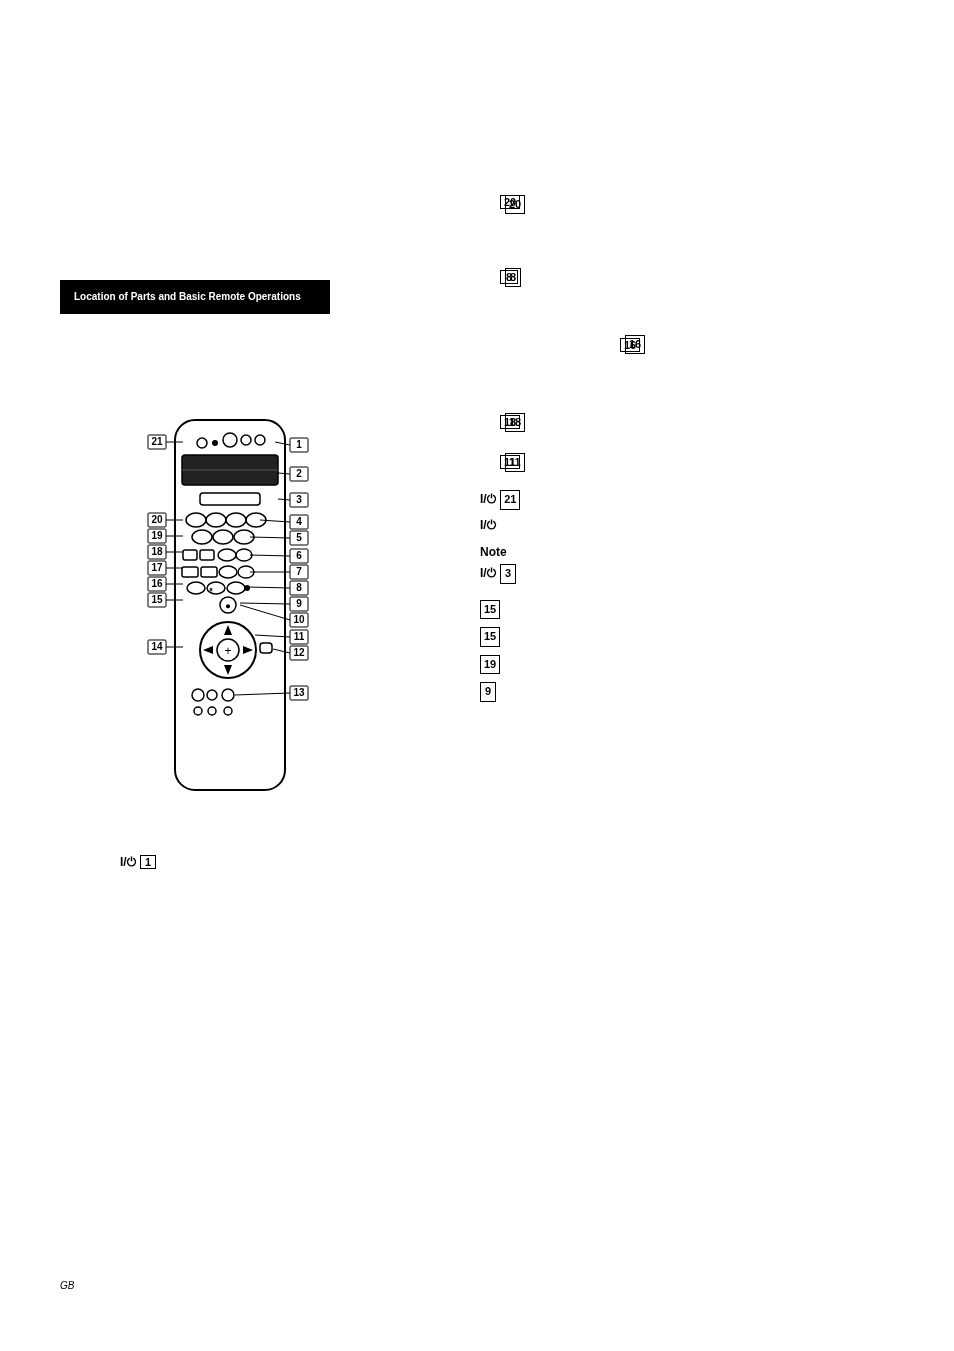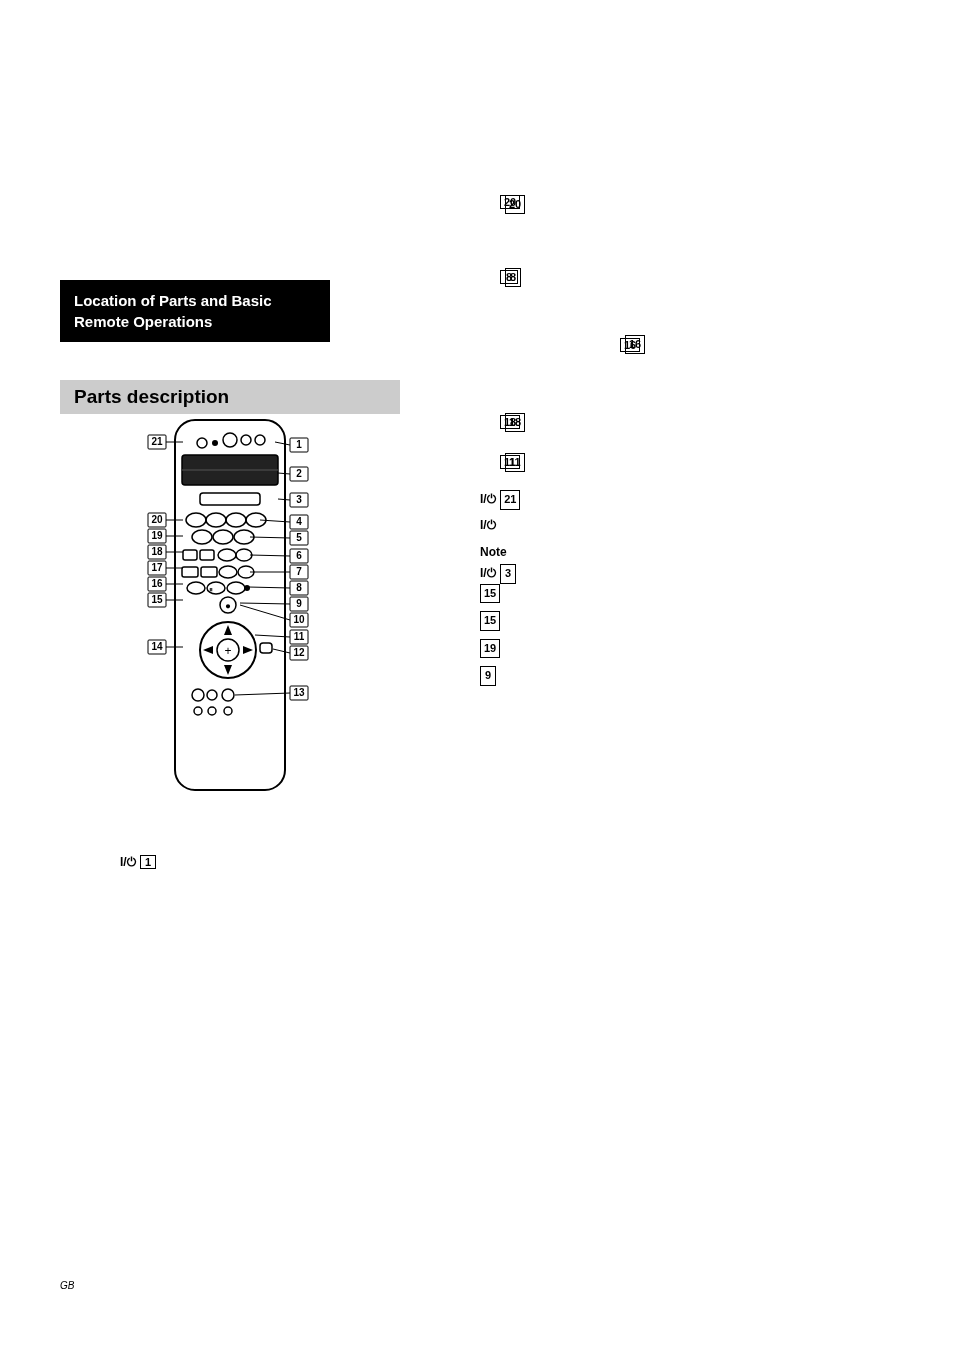--- a/index.html
+++ b/index.html
@@ -17,27 +17,24 @@
       min-height: 1351px;
       padding: 40px 60px;
       position: relative;
     }
   </style>
 </head>
 <body>
 
 <div class="page">
 
-  <div style="background:#000;color:#fff;font-weight:bold;font-size:15px;padding:10px 14px;width:270px;margin-top:140px;line-height:1.4;position:absolute;left:60px;top:140px;">
+  <div style="background:#000;color:#fff;font-weight:bold;font-size:10px;padding:10px 14px;width:270px;margin-top:140px;line-height:1.4;position:absolute;left:60px;top:140px;">
     <span>Location of Parts and Basic Remote Operations</span>
   </div>
 
-  <div style="background:#ccc;font-size:19px;font-weight:bold;padding:6px 14px;width:340px;position:absolute;left:60px;top:380px;">
-    <span>Parts description</span>
-  </div>
 
   <div style="position:absolute;top:195px;left:500px;border:1px solid #000;padding:0 3px;font-size:11px;font-weight:bold;display:inline-block;min-width:18px;text-align:center;">
     <span>20</span>
   </div>
 
   <div style="position:absolute;top:270px;left:500px;border:1px solid #000;padding:0 3px;font-size:11px;font-weight:bold;display:inline-block;min-width:18px;text-align:center;">
     <span>8</span>
   </div>
 
   <div style="position:absolute;top:338px;left:620px;border:1px solid #000;padding:0 3px;font-size:11px;font-weight:bold;display:inline-block;min-width:18px;text-align:center;">
@@ -249,21 +246,21 @@
       <span style="font-weight:bold;">I/⏻</span>
       <span style="border:1px solid #000;padding:0 3px;font-size:11px;font-weight:bold;display:inline-block;min-width:16px;text-align:center;">21</span>
     </div>
     <div style="font-size:12px;margin-bottom:6px;">
     </div>
 
     <div style="display:flex;align-items:center;gap:4px;margin-bottom:8px;">
       <span style="font-weight:bold;">I/⏻</span>
     </div>
 
-    <div style="margin-bottom:0;">
+    <div style="margin-bottom:16px;">
       <span style="font-weight:bold;">Note</span>
       <div style="display:flex;align-items:center;gap:4px;margin-top:2px;">
         <span style="font-weight:bold;">I/⏻</span>
         <span style="border:1px solid #000;padding:0 3px;font-size:11px;font-weight:bold;display:inline-block;min-width:16px;text-align:center;">3</span>
       </div>
     </div>
 
     <div style="display:flex;align-items:center;gap:4px;margin-bottom:8px;">
       <span style="border:1px solid #000;padding:0 3px;font-size:11px;font-weight:bold;display:inline-block;min-width:16px;text-align:center;">15</span>
     </div>

